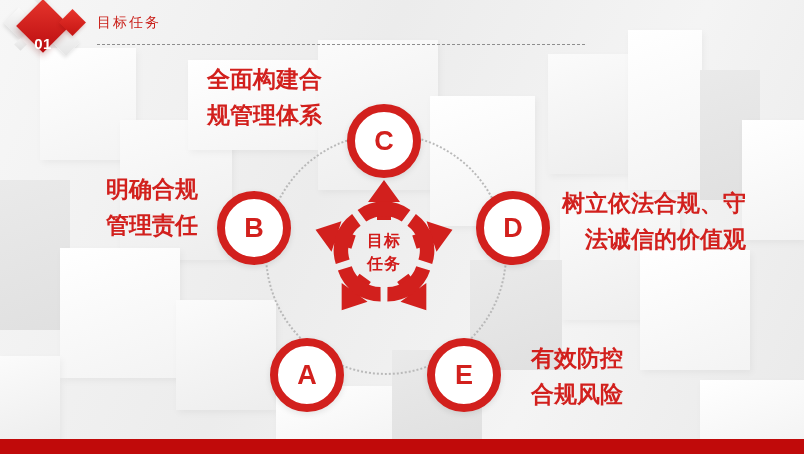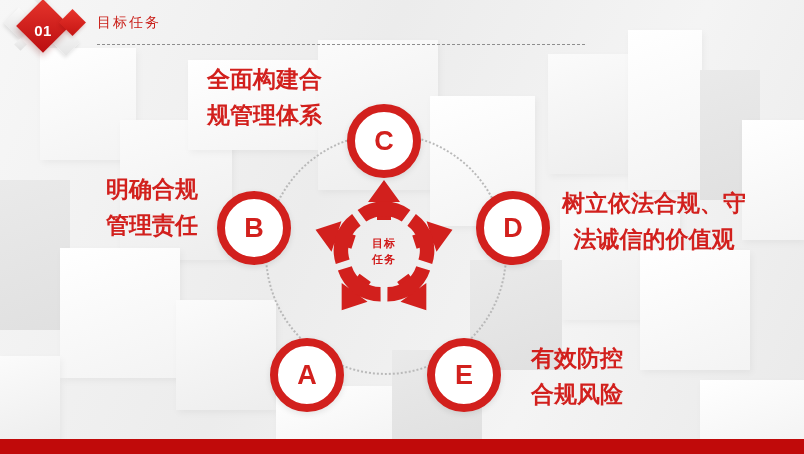--- a/index.html
+++ b/index.html
@@ -21,21 +21,21 @@
 
   
   .header{position:absolute;left:0;top:0;width:804px;height:56px;}
   .dia{position:absolute;transform:rotate(45deg);}
   .dia-main{
     left:24px;top:7px;width:38px;height:38px;
     background:linear-gradient(135deg,#e5342c,#bb0d10);
     box-shadow:2px 3px 6px rgba(120,0,0,.25);
   }
   .dia-num{
-    position:absolute;left:24px;top:11px;width:38px;height:38px;
+    position:absolute;left:24px;top:24px;width:38px;height:38px;
     display:flex;align-items:center;justify-content:center;
     color:#ffffff;font-size:15px;font-weight:bold;letter-spacing:.5px;
   }
   .dia-sm-red{
     left:63px;top:13px;width:19px;height:19px;
     background:linear-gradient(135deg,#e8342c,#c51513);
     box-shadow:1px 2px 4px rgba(120,0,0,.2);
   }
   .dia-g1{left:8px;top:12px;width:22px;height:22px;background:linear-gradient(135deg,#fafafa,#e2e2e2);box-shadow:1px 2px 4px rgba(0,0,0,.10);}
   .dia-g2{left:56px;top:32px;width:20px;height:20px;background:linear-gradient(135deg,#f8f8f8,#e4e4e4);box-shadow:1px 2px 4px rgba(0,0,0,.10);}
@@ -60,21 +60,21 @@
     position:absolute;left:265px;top:133px;width:238px;height:238px;
     border-radius:50%;border:2px dotted #b9b9b9;
   }
 
   
   .hub{position:absolute;left:308px;top:176px;width:152px;height:152px;}
   .hub svg{display:block;}
   .hublabel{
     position:absolute;left:308px;top:176px;width:152px;height:152px;
     display:flex;flex-direction:column;align-items:center;justify-content:center;
-    color:#d11a19;font-size:11px;font-weight:bold;line-height:1.45;
+    color:#d11a19;font-size:16px;font-weight:bold;line-height:1.45;
     letter-spacing:1px;pointer-events:none;
   }
 
   
   .node{
     position:absolute;width:74px;height:74px;border-radius:50%;
     background:#ffffff;border:8px solid #d2201d;
     box-sizing:border-box;
     display:flex;align-items:center;justify-content:center;
     color:#d2201d;font-size:27px;font-weight:bold;
@@ -86,21 +86,21 @@
   .node-d{left:476px;top:191px;}
   .node-e{left:427px;top:338px;}
 
   
   .cap{
     position:absolute;color:#d2201d;font-weight:bold;
     font-size:23px;line-height:1.55;white-space:pre-line;
   }
   .cap-c{left:207px;top:62px;text-align:left;}
   .cap-b{left:106px;top:172px;text-align:left;}
-  .cap-d{left:562px;top:186px;text-align:center;}
+  .cap-d{left:562px;top:186px;text-align:right;}
   .cap-a{left:45px;top:314px;text-align:left;}
   .cap-e{left:531px;top:341px;text-align:right;}
 </style>
 </head>
 <body>
 
 <div id="slide">
 
   <div class="bgblk lite sh" style="left:40px;top:48px;width:96px;height:112px;"></div>
   <div class="bgblk sh" style="left:120px;top:120px;width:112px;height:140px;"></div>

